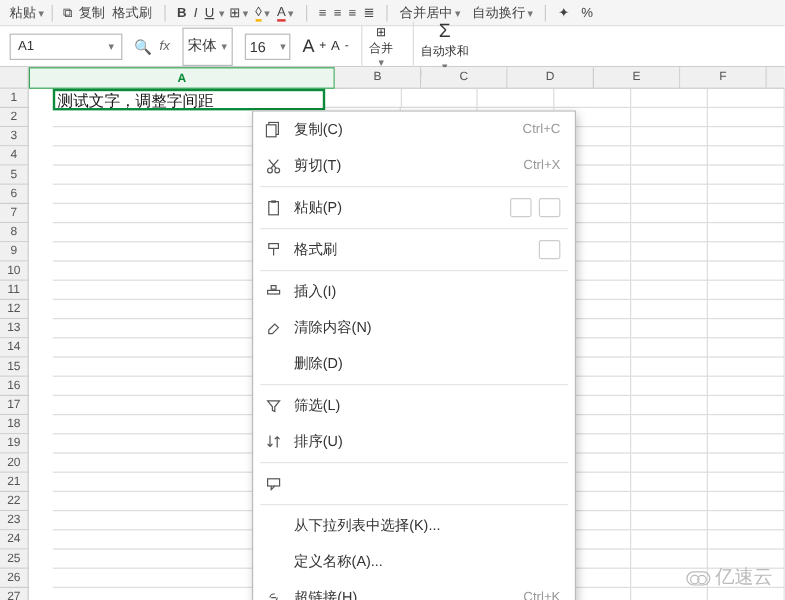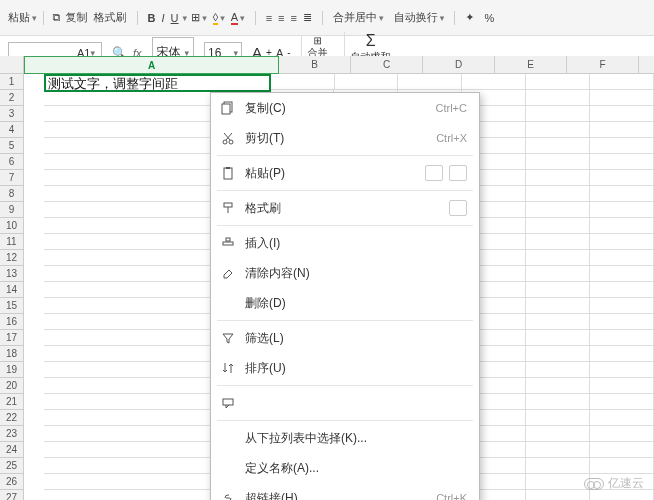--- a/index.html
+++ b/index.html
@@ -1,26 +1,26 @@
 <!DOCTYPE html>
 <html><head>
 <meta charset="utf-8">
 <style>
   * { box-sizing: border-box; margin: 0; padding: 0; }
   body { font-family: "Microsoft YaHei", Arial, sans-serif; font-size: 12px; background: #fff; width: 654px; height: 500px; overflow: hidden; position: relative; color: #333; }
   
-  .top-toolbar { height: 36px; background: #f5f5f5; border-bottom: 1px solid #ddd; display: flex; align-items: center; padding: 0 6px; gap: 6px; font-size: 11px; color: #444; }
+  .top-toolbar { height: 22px; background: #f5f5f5; border-bottom: 1px solid #ddd; display: flex; align-items: center; padding: 0 6px; gap: 6px; font-size: 11px; color: #444; }
   .tb-group { display: flex; align-items: center; gap: 2px; }
   .tb-sep { width: 1px; height: 14px; background: #ccc; margin: 0 2px; }
   .tb-btn { display: inline-flex; align-items: center; gap: 2px; padding: 0 2px; cursor: pointer; }
   .tb-icon { width: 14px; height: 14px; display: inline-flex; align-items: center; justify-content: center; }
   .dd { font-size: 9px; color: #777; }
 
   .formula-bar { height: 34px; background: #fff; border-bottom: 1px solid #ccc; display: flex; align-items: center; padding: 4px 8px; gap: 10px; }
-  .namebox { width: 94px; height: 22px; border: 1px solid #bbb; display: flex; align-items: center; padding: 0 6px; font-size: 11px; justify-content: flex-end; }
+  .namebox { width: 94px; height: 22px; border: 1px solid #bbb; display: flex; align-items: center; padding: 0 6px; font-size: 11px; justify-content: space-between; }
   .fx-area { display: flex; align-items: center; gap: 6px; }
   .fx-icon { color: #666; font-style: italic; font-size: 11px; }
   .loupe { color: #888; }
   .font-box { border: 1px solid #bbb; height: 32px; display: flex; align-items: center; padding: 0 4px; font-size: 12px; gap: 4px; }
   .size-box { border: 1px solid #bbb; height: 22px; width: 38px; display: flex; align-items: center; justify-content: space-between; padding: 0 3px; font-size: 12px; }
   .aA { display: flex; gap: 4px; align-items: center; }
   .aA span { font-size: 13px; }
   .big-btn { border-left: 1px solid #ddd; padding: 0 6px; display: flex; flex-direction: column; align-items: center; font-size: 10px; }
   .big-btn .sig { font-size: 16px; }
   
@@ -43,21 +43,21 @@
   .context-menu { position: absolute; left: 210px; top: 92px; width: 270px; background: #fff; border: 1px solid #bcbcbc; box-shadow: 2px 3px 8px rgba(0,0,0,0.25); font-size: 12px; z-index: 10; }
   .cm-item { display: flex; align-items: center; height: 30px; padding: 0 12px 0 8px; gap: 8px; }
   .cm-icon { width: 18px; height: 18px; display: flex; align-items: center; justify-content: center; color: #555; flex-shrink: 0; }
   .cm-label { flex: 1; color: #333; }
   .cm-short { color: #999; font-size: 11px; }
   .cm-extra { display: flex; gap: 6px; }
   .cm-mini { width: 18px; height: 16px; border: 1px solid #ccc; border-radius: 2px; }
   .cm-sep { height: 1px; background: #e5e5e5; margin: 2px 6px; }
   .cm-offset .cm-label { margin-left: 26px; }
   
-  .watermark { position: absolute; right: 10px; bottom: 8px; color: #bbb; font-size: 12px; display: flex; align-items: center; gap: 4px; z-index: 20; }
+  .watermark { position: absolute; right: 10px; bottom: 8px; color: #bbb; font-size: 16px; display: flex; align-items: center; gap: 4px; z-index: 20; }
   .watermark .wm-icon { width: 20px; height: 12px; border: 1px solid #bbb; border-radius: 8px; position: relative; }
   .watermark .wm-icon::before { content: ""; position: absolute; width: 6px; height: 6px; border: 1px solid #bbb; border-radius: 50%; left: 2px; top: 2px; }
   .watermark .wm-icon::after { content: ""; position: absolute; width: 6px; height: 6px; border: 1px solid #bbb; border-radius: 50%; right: 2px; top: 2px; }
 
   svg { display: block; }
 </style>
 </head>
 <body>
 
 <div class="top-toolbar">

